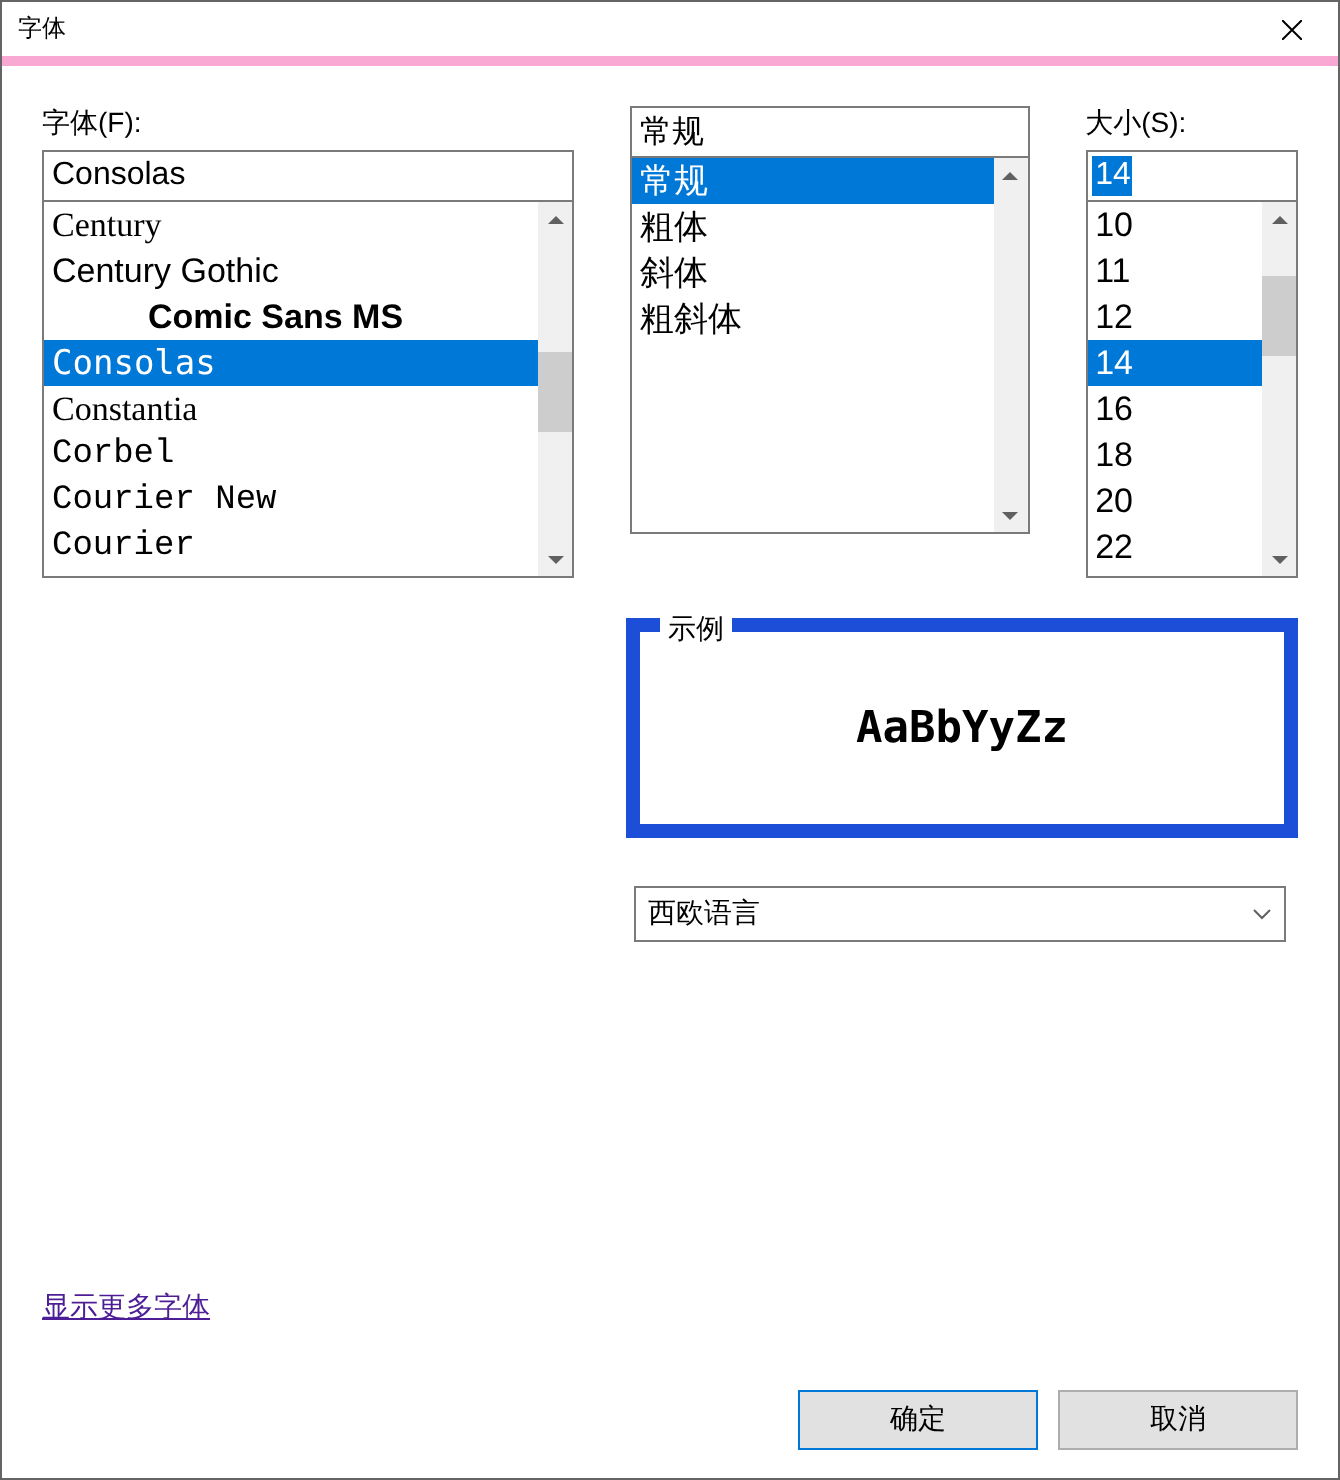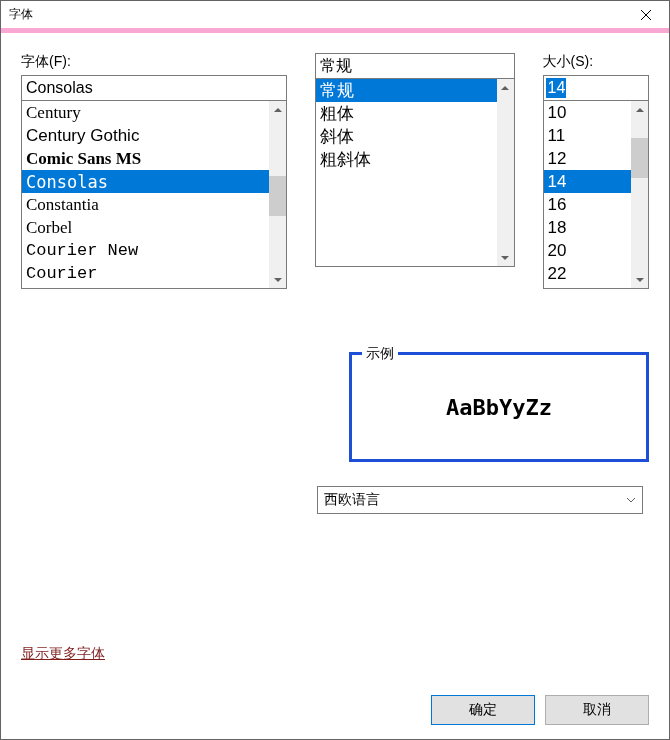--- a/index.html
+++ b/index.html
@@ -26,37 +26,37 @@
   .list-item { font-size: 17px; padding: 1px 4px 2px 4px; cursor: default; line-height: 22px; height: 23px; white-space: nowrap; overflow: hidden; }
   .list-item.selected { background: #0078d7; color: #fff; }
   .scrollbar { position: absolute; right: 0; top: 0; bottom: 0; width: 17px; background: #f0f0f0; display: flex; flex-direction: column; }
   .sb-btn { height: 17px; display: flex; align-items: center; justify-content: center; }
   .sb-track { flex: 1; position: relative; }
   .sb-thumb { position: absolute; left: 0; right: 0; background: #cdcdcd; }
   .sb-arrow-up, .sb-arrow-down { width: 0; height: 0; border-left: 4px solid transparent; border-right: 4px solid transparent; }
   .sb-arrow-up { border-bottom: 4px solid #606060; }
   .sb-arrow-down { border-top: 4px solid #606060; }
   .middle-row { display: flex; gap: 16px; margin-top: 20px; }
-  .sample-box { position: relative; border: 3px solid #1d4ed8; width: 300px; height: 110px; margin-left: auto; margin-top: 43px; }
+  .sample-box { position: relative; border: 7px solid #1d4ed8; width: 336px; height: 110px; margin-left: auto; }
   .sample-lbl { position: absolute; top: -10px; left: 10px; background: #fff; padding: 0 4px; font-size: 14px; }
   .sample-text { width: 100%; height: 100%; display: flex; align-items: center; justify-content: center; font-family: Consolas, monospace; font-size: 22px; font-weight: bold; }
   .script-row { margin-top: 24px; margin-left: 296px; width: 326px; }
   .select { width: 100%; height: 28px; border: 1px solid #7a7a7a; display: flex; align-items: center; padding: 0 6px; font-size: 14px; position: relative; cursor: default; }
   .select-val { flex: 1; }
   .select-arrow { width: 10px; height: 10px; }
-  .link { color: #7f1d1d; font-size: 14px; text-decoration: underline; cursor: pointer; margin-top: auto; margin-bottom: 8px; }
+  .link { color: #4c1d95; font-size: 14px; text-decoration: underline; cursor: pointer; margin-top: auto; margin-bottom: 8px; }
   .button-row { display: flex; justify-content: flex-end; gap: 10px; padding: 12px 20px 14px 20px; }
-  .btn { width: 104px; height: 30px; border: 1px solid #adadad; background: #e1e1e1; font-size: 14px; cursor: default; display: flex; align-items: center; justify-content: center; }
+  .btn { width: 120px; height: 30px; border: 1px solid #adadad; background: #e1e1e1; font-size: 14px; cursor: default; display: flex; align-items: center; justify-content: center; }
   .btn.default { border: 1px solid #0078d7; }
   .font-item-century { font-family: 'Century', serif; }
   .font-item-century-gothic { font-family: 'Century Gothic', sans-serif; }
-  .font-item-comic { font-family: Liberation Serif, serif; font-weight: bold; }
+  .font-item-comic { font-family: Liberation Sans, sans-serif; font-weight: bold; margin-left: 48px; }
   .font-item-consolas { font-family: Consolas, monospace; }
   .font-item-constantia { font-family: Constantia, serif; }
-  .font-item-corbel { font-family: Liberation Serif, serif; }
+  .font-item-corbel { font-family: Liberation Mono, monospace; }
   .font-item-courier { font-family: Courier, monospace; }
   .font-item-courier-new { font-family: 'Courier New', monospace; }
 </style>
 </head>
 <body>
 
 <div class="window">
   <div class="titlebar">
     <div class="titlebar-title">字体</div>
     <div class="titlebar-close">

